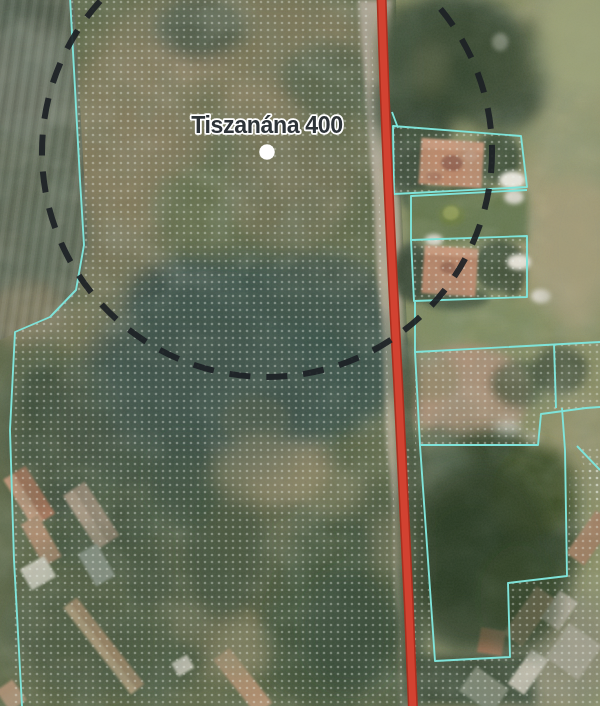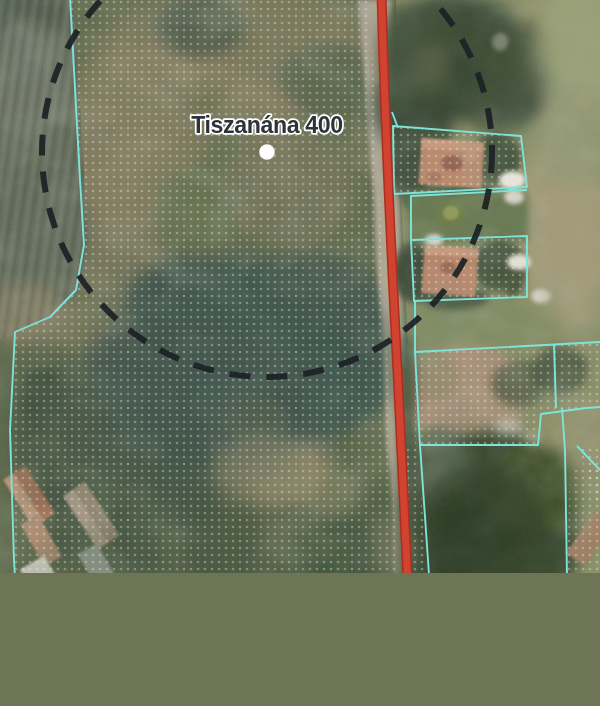--- a/index.html
+++ b/index.html
@@ -1,16 +1,16 @@
 <!DOCTYPE html>
 <html><head>
 <meta charset="utf-8">
 <style>
   html,body{margin:0;padding:0;background:#6e7557;}
-  #map{position:relative;width:600px;height:573px;overflow:hidden;font-family:"Liberation Sans",sans-serif;}
+  #map{position:relative;width:600px;height:706px;overflow:hidden;font-family:"Liberation Sans",sans-serif;}
   svg{display:block;}
 </style>
 </head>
 <body>
 
 <div id="map">
 <svg width="600" height="706" viewBox="0 0 600 706">
 <defs>
   <filter id="b12" x="-40%" y="-40%" width="180%" height="180%">
           <feGaussianBlur stdDeviation="12"></feGaussianBlur>

